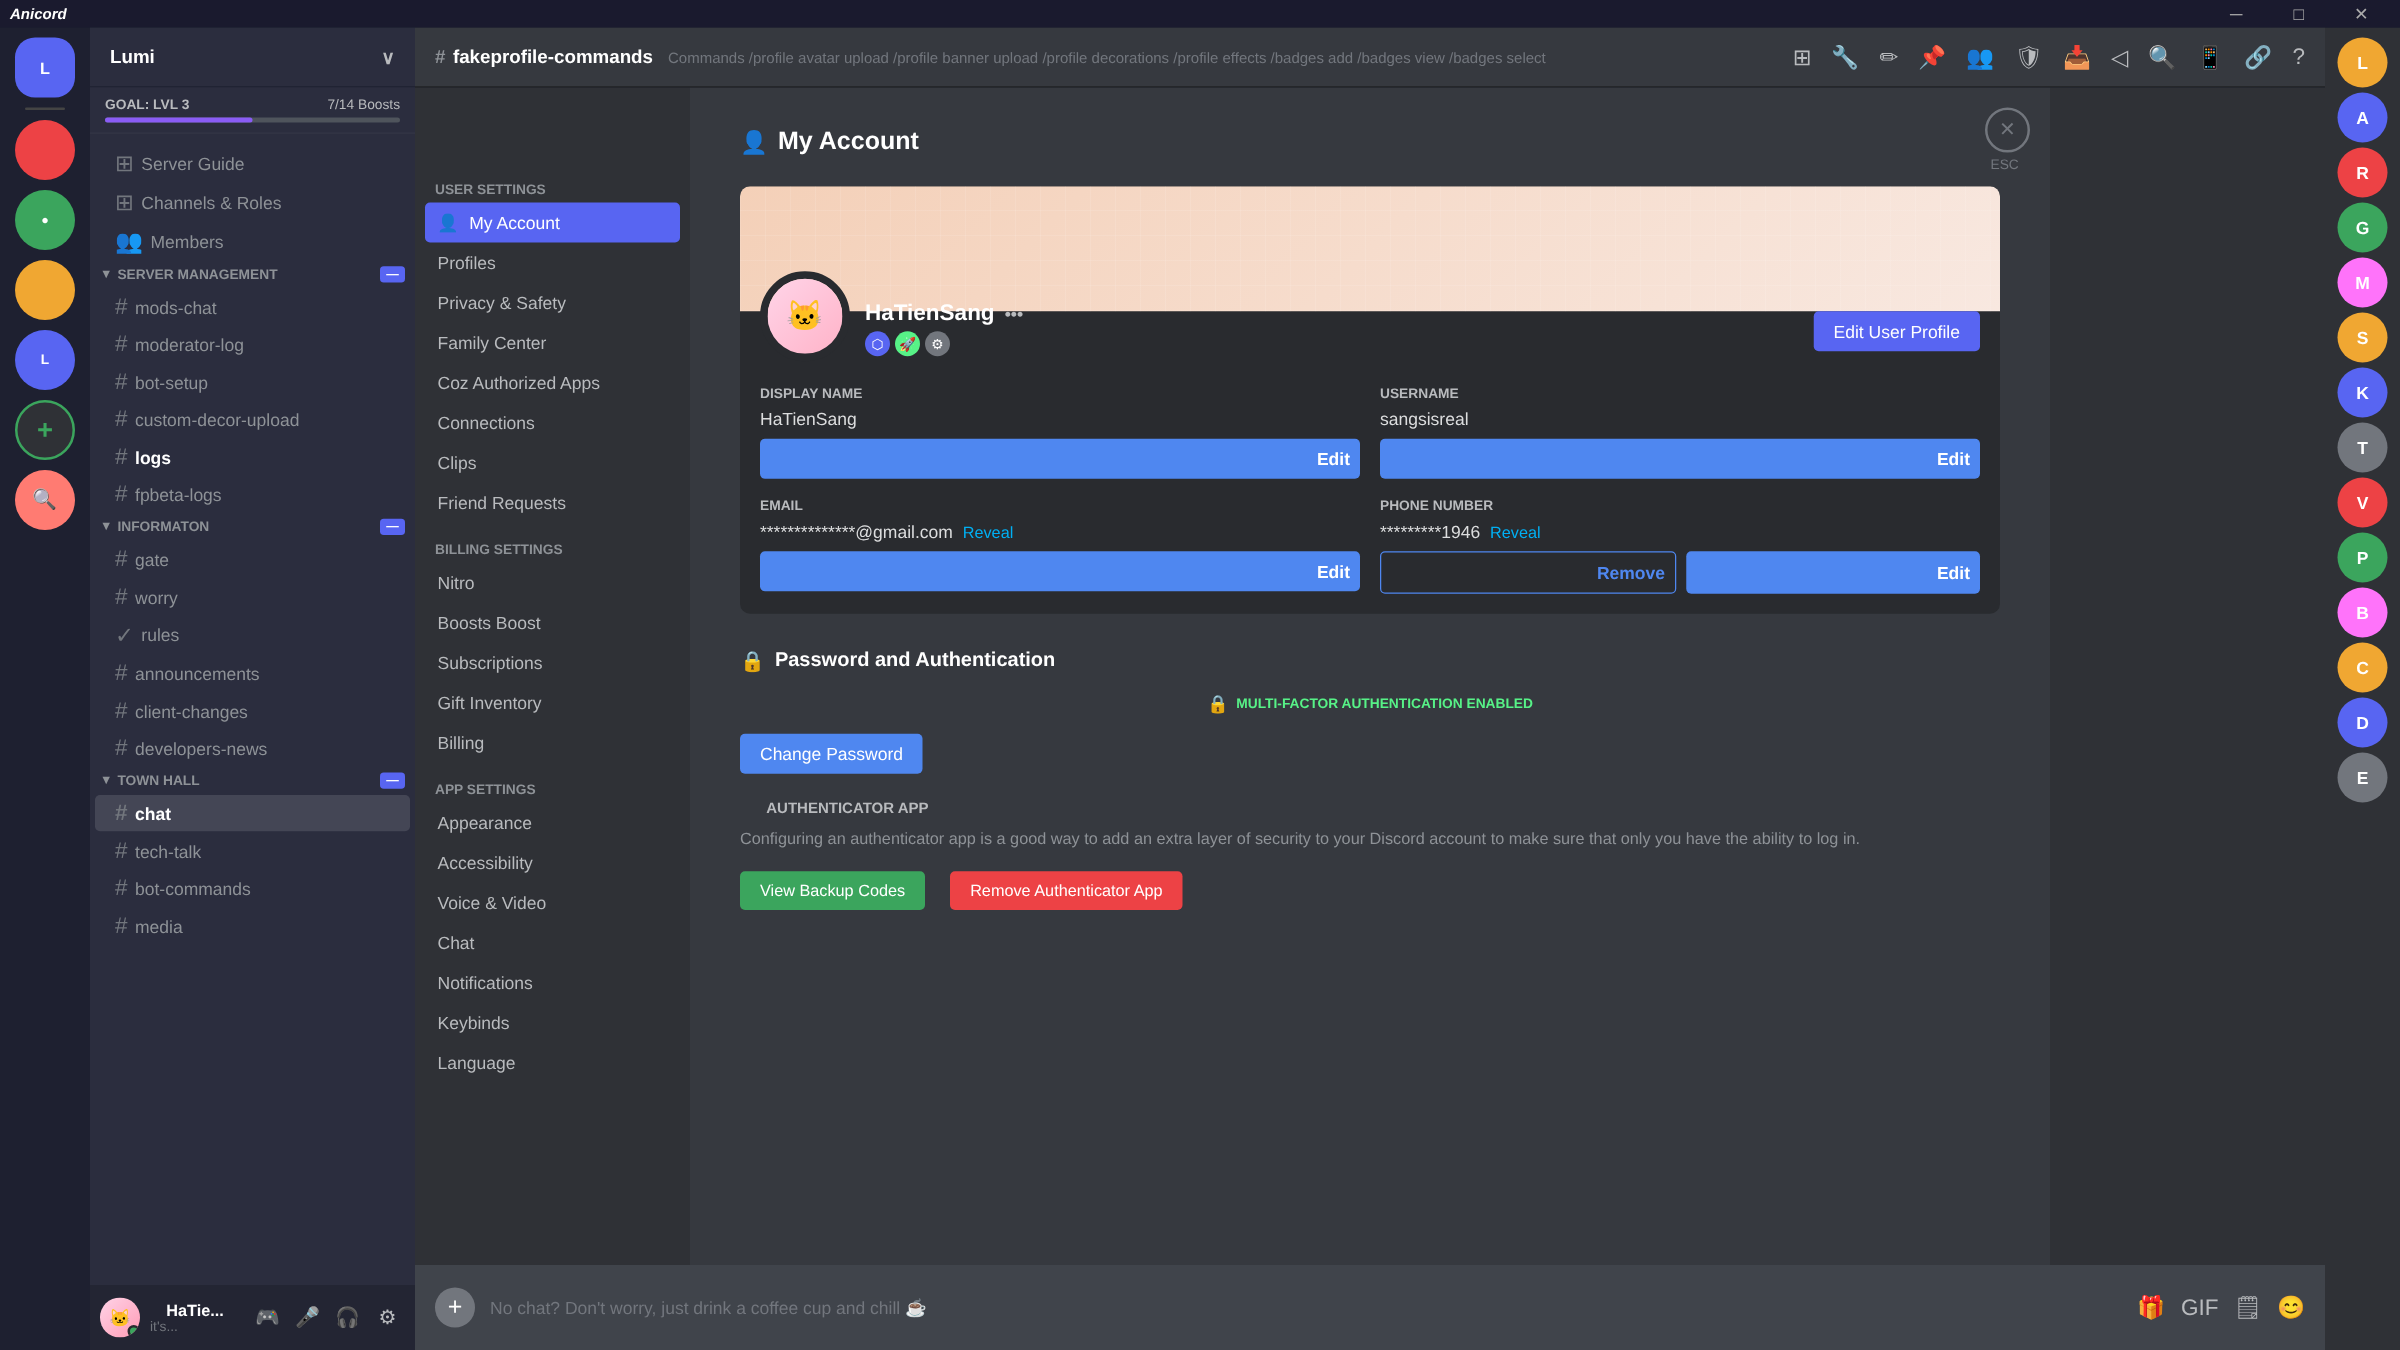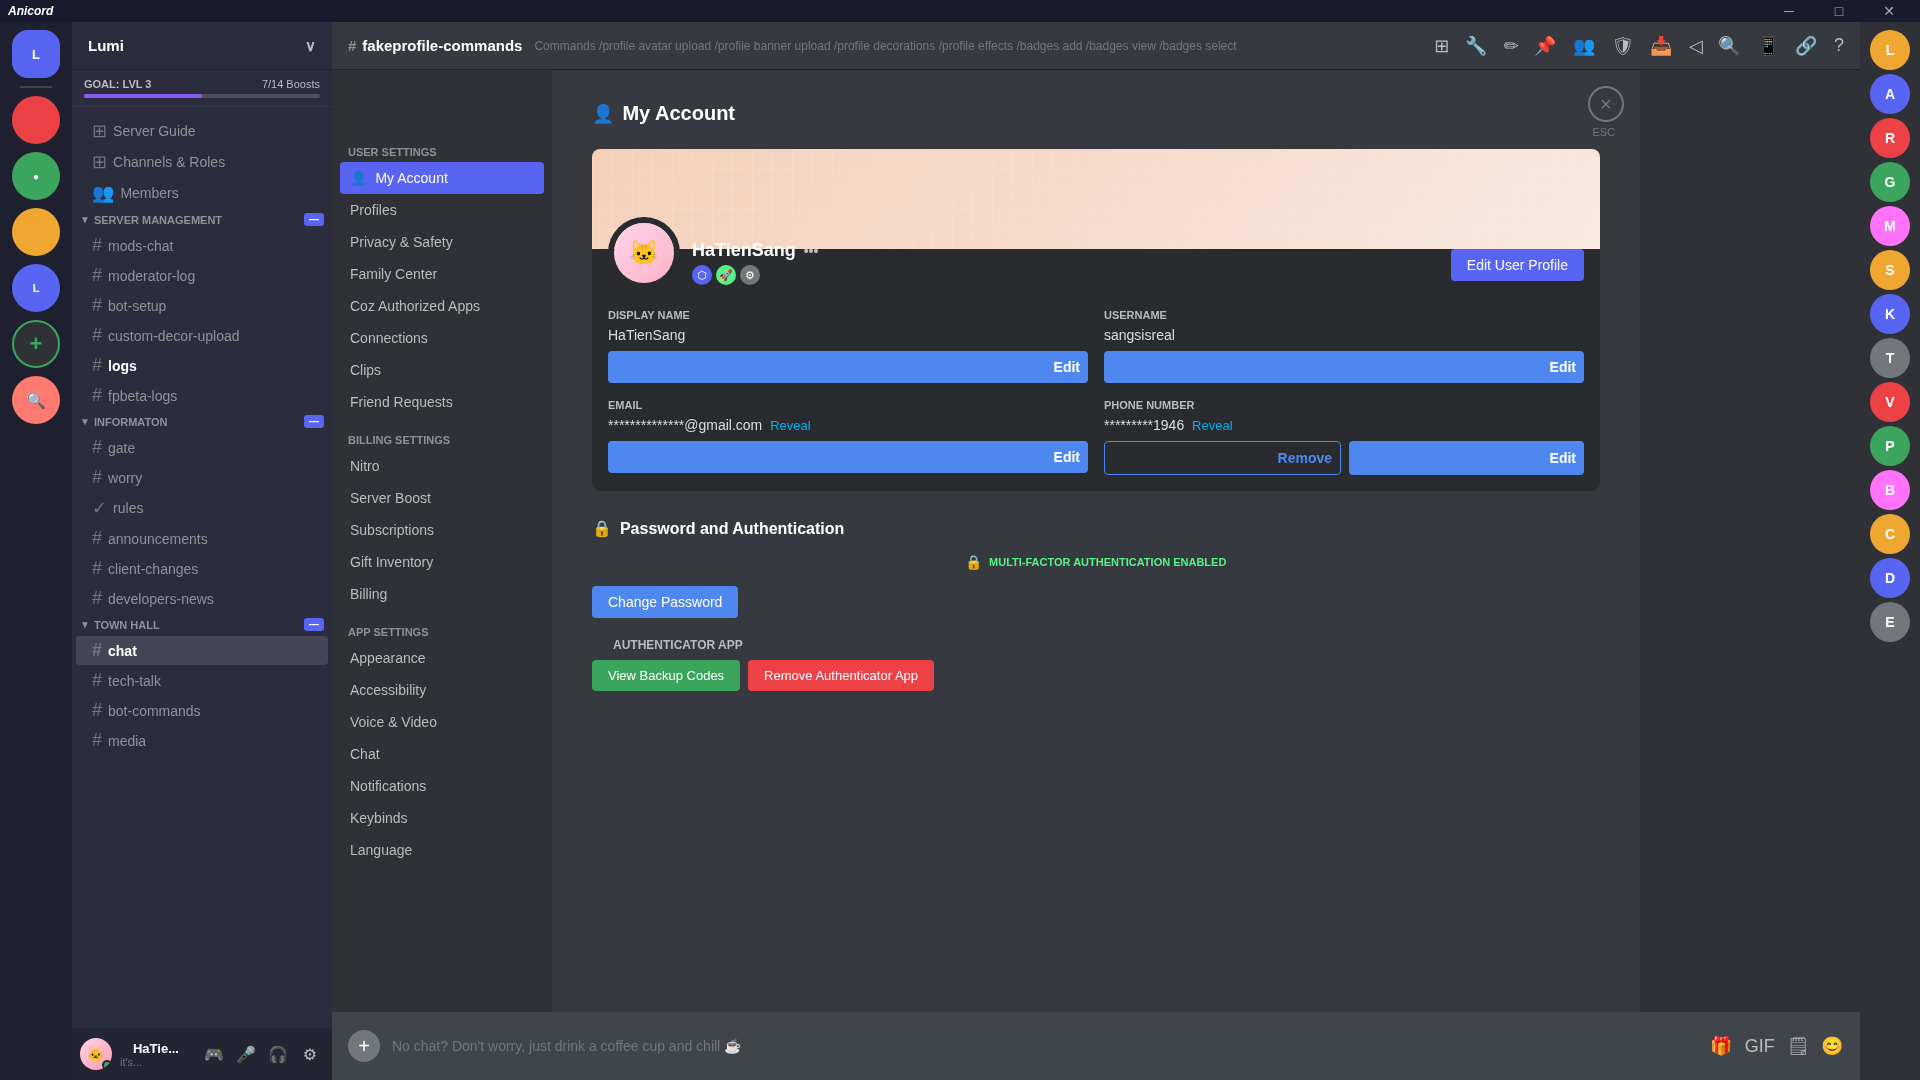--- a/index.html
+++ b/index.html
@@ -524,21 +524,21 @@
       text-transform: uppercase;
       margin-bottom: 8px;
       margin-left: 21px;
     }
     .auth-desc {
       color: #8e9297;
       font-size: 13px;
       line-height: 1.5;
       margin-bottom: 16px;
     }
-    .auth-btns { display: flex; gap: 8px; }
+    .auth-btns { display: flex; gap: 20px; }
     .btn-teal {
       background: #3ba55d;
       color: #fff;
       border: none;
       padding: 8px 16px;
       border-radius: 4px;
       font-size: 13px;
       cursor: pointer;
     }
     .btn-red {
@@ -856,21 +856,21 @@
             </div>
             <div class="settings-item">
               <span>Friend Requests</span>
             </div>
 
             <div class="settings-section-label">BILLING SETTINGS</div>
             <div class="settings-item">
               <span>Nitro</span>
             </div>
             <div class="settings-item">
-              <span>Server Boost</span>
+              <span>Boosts Boost</span>
             </div>
             <div class="settings-item">
               <span>Subscriptions</span>
             </div>
             <div class="settings-item">
               <span>Gift Inventory</span>
             </div>
             <div class="settings-item">
               <span>Billing</span>
             </div>
@@ -981,20 +981,21 @@
             </div>
 
             <div class="mfa-badge">
               <span class="mfa-dot">🔒</span>
               <span>MULTI-FACTOR AUTHENTICATION ENABLED</span>
             </div>
 
             <button class="change-pw-btn">Change Password</button>
 
             <div class="auth-section-label">AUTHENTICATOR APP</div>
+            <div class="auth-desc">Configuring an authenticator app is a good way to add an extra layer of security to your Discord account to make sure that only you have the ability to log in.</div>
             <div class="auth-btns">
               <button class="btn-teal">View Backup Codes</button>
               <button class="btn-red">Remove Authenticator App</button>
             </div>
           </div>
 
           <div class="settings-right-panel">
           </div>
         </div>
       </div>

